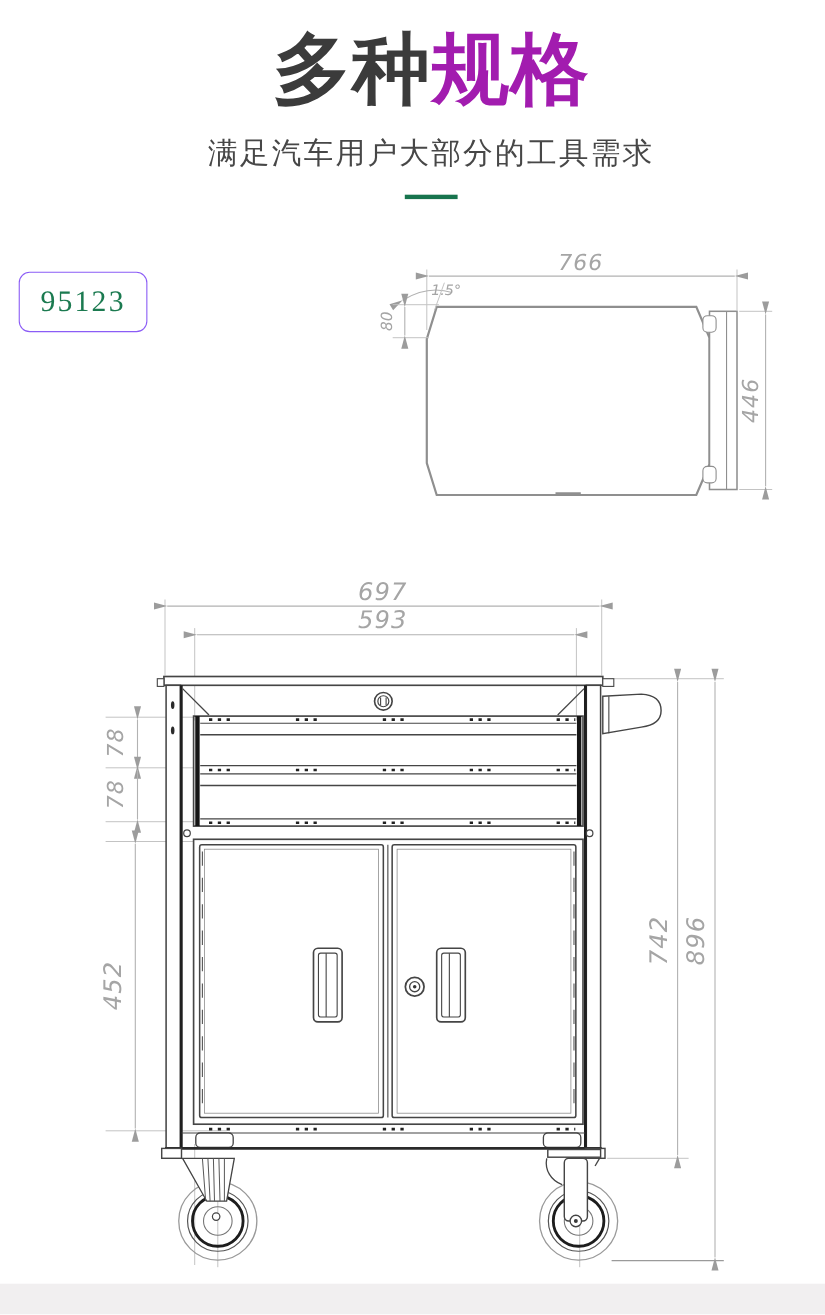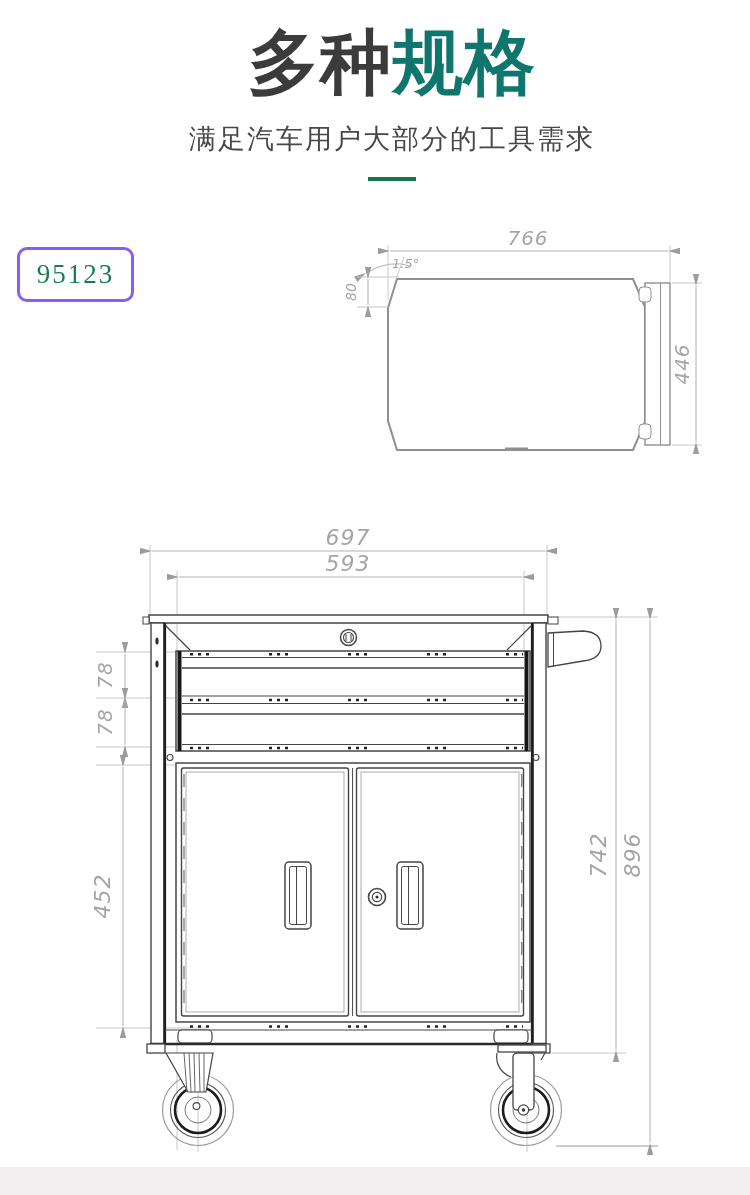--- a/index.html
+++ b/index.html
@@ -2,27 +2,27 @@
 <html><head>
 <meta charset="utf-8">
 <style>
   * { margin:0; padding:0; box-sizing:border-box; }
   body { background:#ffffff; font-family:"DejaVu Sans", sans-serif; }
   .page { position:relative; width:750px; height:1195px; background:#ffffff; overflow:hidden; }
 
   
   .header { position:absolute; top:26px; left:0; width:750px; text-align:center; transform:translateX(17px); }
   .title { font-size:71px; font-weight:bold; line-height:1.05; letter-spacing:1px; color:#3b3b3b; }
-  .title .accent { color:#0f766e; }
+  .title .accent { color:#a21caf; }
   .subtitle { margin-top:20px; font-size:27px; letter-spacing:2px; color:#474747; }
   .underline { width:48px; height:4px; background:#17744e; margin:20px auto 0 auto; }
 
   
   .badge { position:absolute; left:17px; top:247px; width:117px; height:55px;
-           border:3px solid #8b5cf6; border-radius:10px;
+           border:1px solid #8b5cf6; border-radius:10px;
            display:flex; align-items:center; justify-content:center;
            font-family:"Liberation Serif","DejaVu Serif",serif;
            font-size:27px; color:#1b7a50; letter-spacing:2px; }
 
   
   .svg-abs { position:absolute; }
   svg text { font-family:"DejaVu Sans", sans-serif; }
   .dimtxt   { font-style:italic; font-size:22px; fill:#a5a5a5; letter-spacing:1px; }
   .dimtxt20 { font-style:italic; font-size:20px; fill:#a5a5a5; letter-spacing:1px; }
   .dimtxt14 { font-style:italic; font-size:14px; fill:#a5a5a5; }

